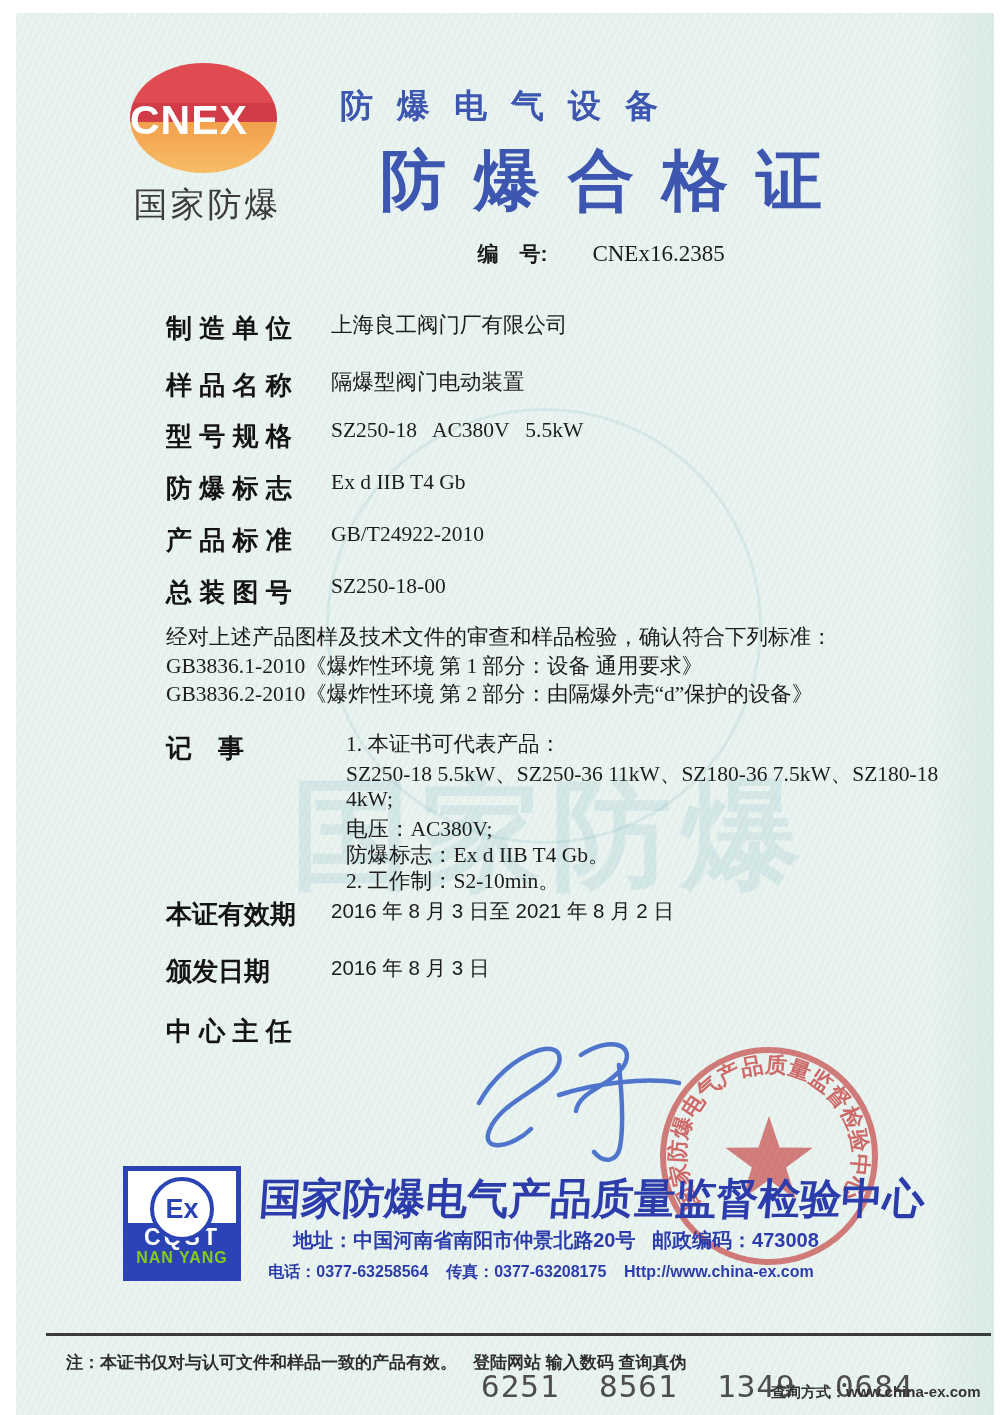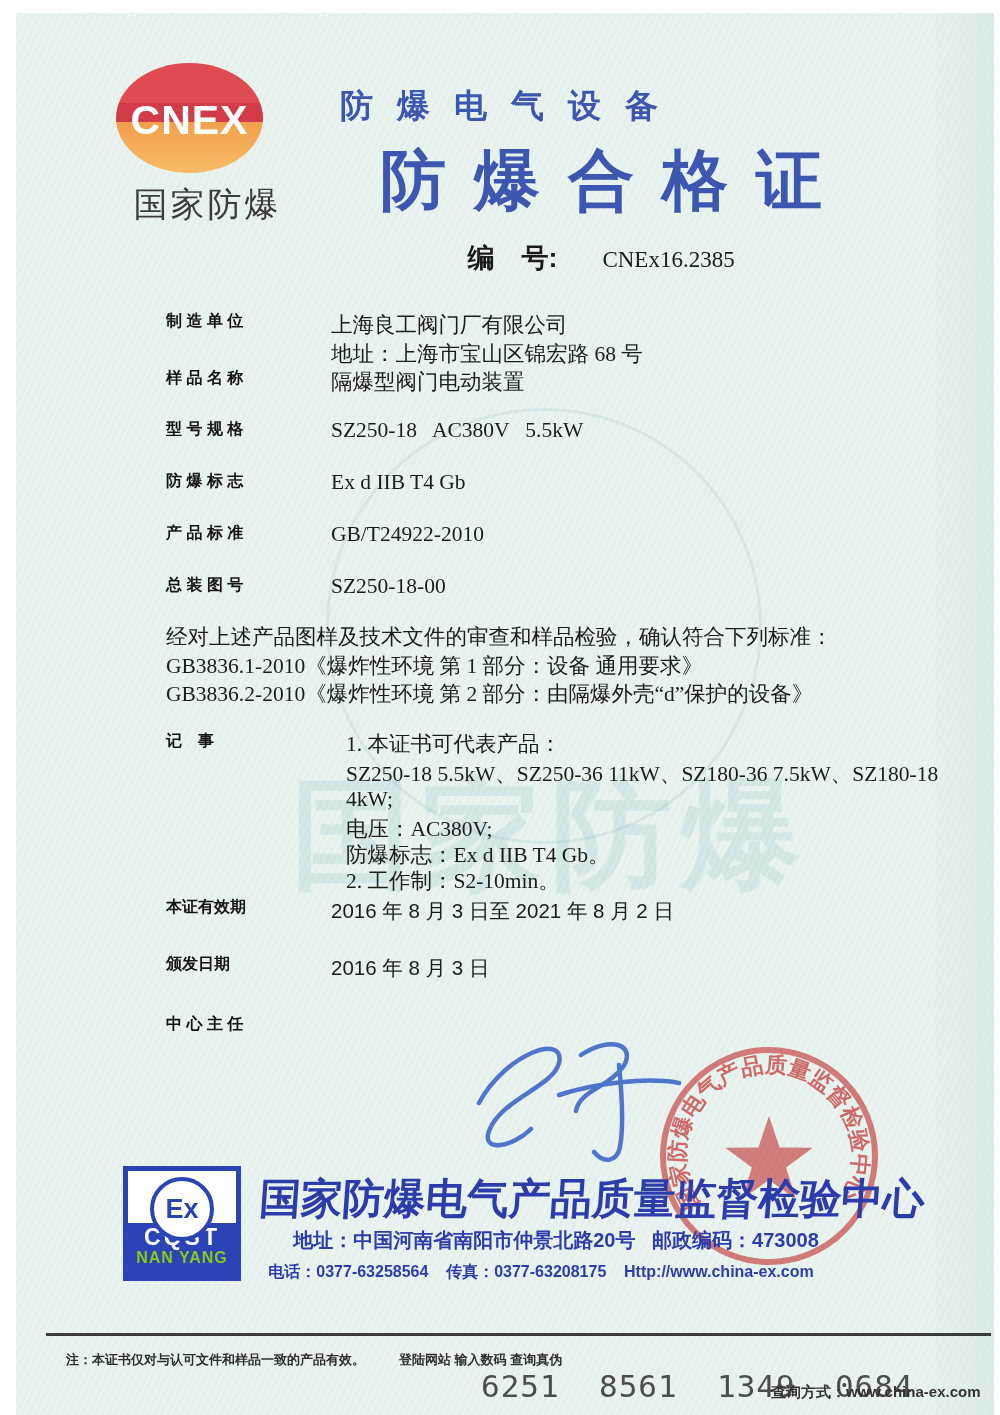--- a/index.html
+++ b/index.html
@@ -6,37 +6,37 @@
   body{background:#ffffff;font-family:"Liberation Sans",sans-serif;}
   .page{position:relative;width:1000px;height:1415px;background:#ffffff;overflow:hidden;}
   .paper{position:absolute;left:16px;top:13px;right:6px;bottom:0;
          background:#e8f2ef;
          background-image:
            linear-gradient(to left, rgba(205,228,223,0.55), rgba(205,228,223,0) 70px),
            repeating-linear-gradient(115deg, rgba(255,255,255,0.20) 0 2px, rgba(205,228,222,0.10) 2px 6px);}
   .abs{position:absolute;}
 
   
-  .cnex-ellipse{left:100px;top:50px;width:147px;height:110px;border-radius:50%;
+  .cnex-ellipse{left:114px;top:50px;width:147px;height:110px;border-radius:50%;
     background:linear-gradient(180deg,#e04b51 0%,#e04b51 36%,#d23c48 36%,#d23c48 54%,#f2a04c 54%,#f8bc66 100%);
-    display:flex;align-items:center;justify-content:center;}
+    display:flex;align-items:center;justify-content:flex-start;}
   .cnex-ellipse span{color:#ffffff;font-weight:bold;font-size:41px;letter-spacing:1px;
     font-family:"Liberation Sans",sans-serif;transform:translateY(2px);}
   .cnex-caption{left:99px;top:169px;width:185px;text-align:center;font-size:34px;color:#3c3c3c;
     letter-spacing:3px;font-weight:500;}
   .doc-type{left:300px;top:71px;width:570px;text-align:left;font-size:33px;font-weight:bold;
     color:#3d57b0;letter-spacing:24px;text-indent:24px;}
   .doc-title{left:300px;top:123px;width:570px;text-align:center;font-size:66px;font-weight:bold;
     color:#3d57b0;letter-spacing:28px;text-indent:28px;}
   .number-row{left:300px;top:227px;width:570px;display:flex;justify-content:center;gap:45px;align-items:baseline;}
-  .number-label{font-size:27px;font-weight:600;color:#1a1a1a;}
+  .number-label{font-size:21px;font-weight:600;color:#1a1a1a;}
   .number-value{font-size:23px;color:#1c1c1c;font-family:"Liberation Serif",serif;}
 
   
-  .flabel{left:150px;font-size:16px;font-weight:600;color:#141414;white-space:pre;}
+  .flabel{left:150px;font-size:26px;font-weight:600;color:#141414;white-space:pre;}
   .fval{left:315px;font-size:21.5px;color:#1c1c1c;font-family:"Liberation Serif",serif;white-space:pre;}
   .sans-val{font-family:"Liberation Sans",sans-serif !important;font-size:20.5px !important;font-weight:500;}
 
   .para{left:150px;width:700px;font-size:21.5px;color:#1c1c1c;font-family:"Liberation Serif",serif;
     line-height:28.5px;white-space:pre;}
 
   .remark-line{left:330px;font-size:21.5px;color:#1c1c1c;font-family:"Liberation Serif",serif;white-space:pre;}
 
   
   .wm-text{left:275px;top:742px;font-size:120px;font-weight:bold;letter-spacing:10px;
@@ -56,21 +56,21 @@
   .exlogo-circle{position:absolute;left:50%;top:6px;transform:translateX(-50%);width:56px;height:56px;
     border:4px solid #2b44b5;border-radius:50%;background:#ffffff;display:flex;align-items:center;justify-content:center;z-index:2;}
   .exlogo-circle span{color:#2b44b5;font-size:27px;font-weight:bold;}
   .center-name{left:240px;top:1158px;width:680px;font-size:42px;font-weight:bold;color:#2c3cab;
     font-family:"Liberation Serif",serif;white-space:nowrap;transform:skewX(-4deg) scaleX(0.99);letter-spacing:0px;}
   .footer-addr{left:250px;top:1214px;width:580px;text-align:center;font-size:20px;font-weight:bold;color:#2c3cab;white-space:pre;}
   .footer-contact{left:110px;top:1249px;width:830px;text-align:center;font-size:16px;font-weight:bold;color:#2c3cab;white-space:pre;}
 
   
   .divider{left:30px;top:1320px;width:945px;height:3px;background:#3b3b3b;}
-  .note-row{left:50px;top:1338px;display:flex;gap:34px;font-size:13px;color:#2e2e2e;font-weight:600;}
+  .note-row{left:50px;top:1338px;display:flex;gap:16px;font-size:17px;color:#2e2e2e;font-weight:600;}
   .code{left:465px;top:1355px;font-size:31px;color:#4d4d4d;font-family:"DejaVu Sans Mono",monospace;
     letter-spacing:1px;white-space:pre;}
   .query{left:755px;top:1370px;font-size:15px;color:#333333;font-weight:600;}
 </style>
 </head>
 <body>
 
 <div class="page">
   <div class="paper">
 
@@ -85,21 +85,20 @@
     <div class="abs doc-type">防爆电气设备</div>
     <div class="abs doc-title">防爆合格证</div>
 
     <div class="abs number-row">
       <span class="number-label">编　号:</span>
       <span class="number-value">CNEx16.2385</span>
     </div>
 
     <div class="abs flabel" style="top:298px">制 造 单 位</div>
     <div class="abs fval" style="top:297px">上海良工阀门厂有限公司</div>
-    <div class="abs fval" style="top:326px">地址：上海市宝山区锦宏路 68 号</div>
 
     <div class="abs flabel" style="top:355px">样 品 名 称</div>
     <div class="abs fval" style="top:354px">隔爆型阀门电动装置</div>
 
     <div class="abs flabel" style="top:406px">型 号 规 格</div>
     <div class="abs fval" style="top:405px">SZ250-18   AC380V   5.5kW</div>
 
     <div class="abs flabel" style="top:458px">防 爆 标 志</div>
     <div class="abs fval" style="top:457px">Ex d IIB T4 Gb</div>
 

